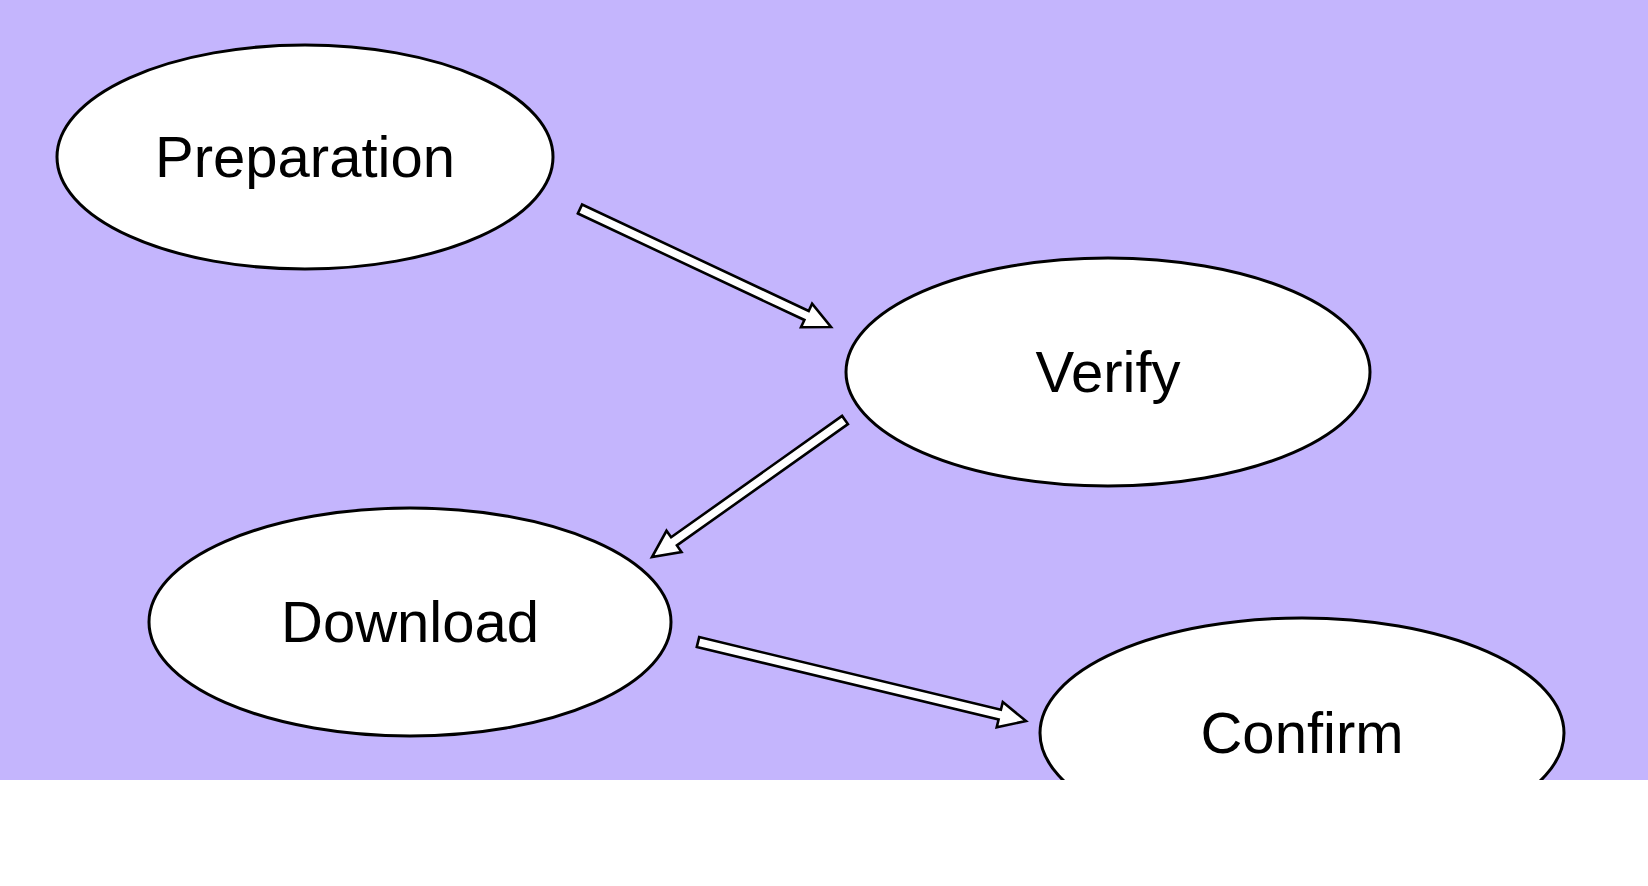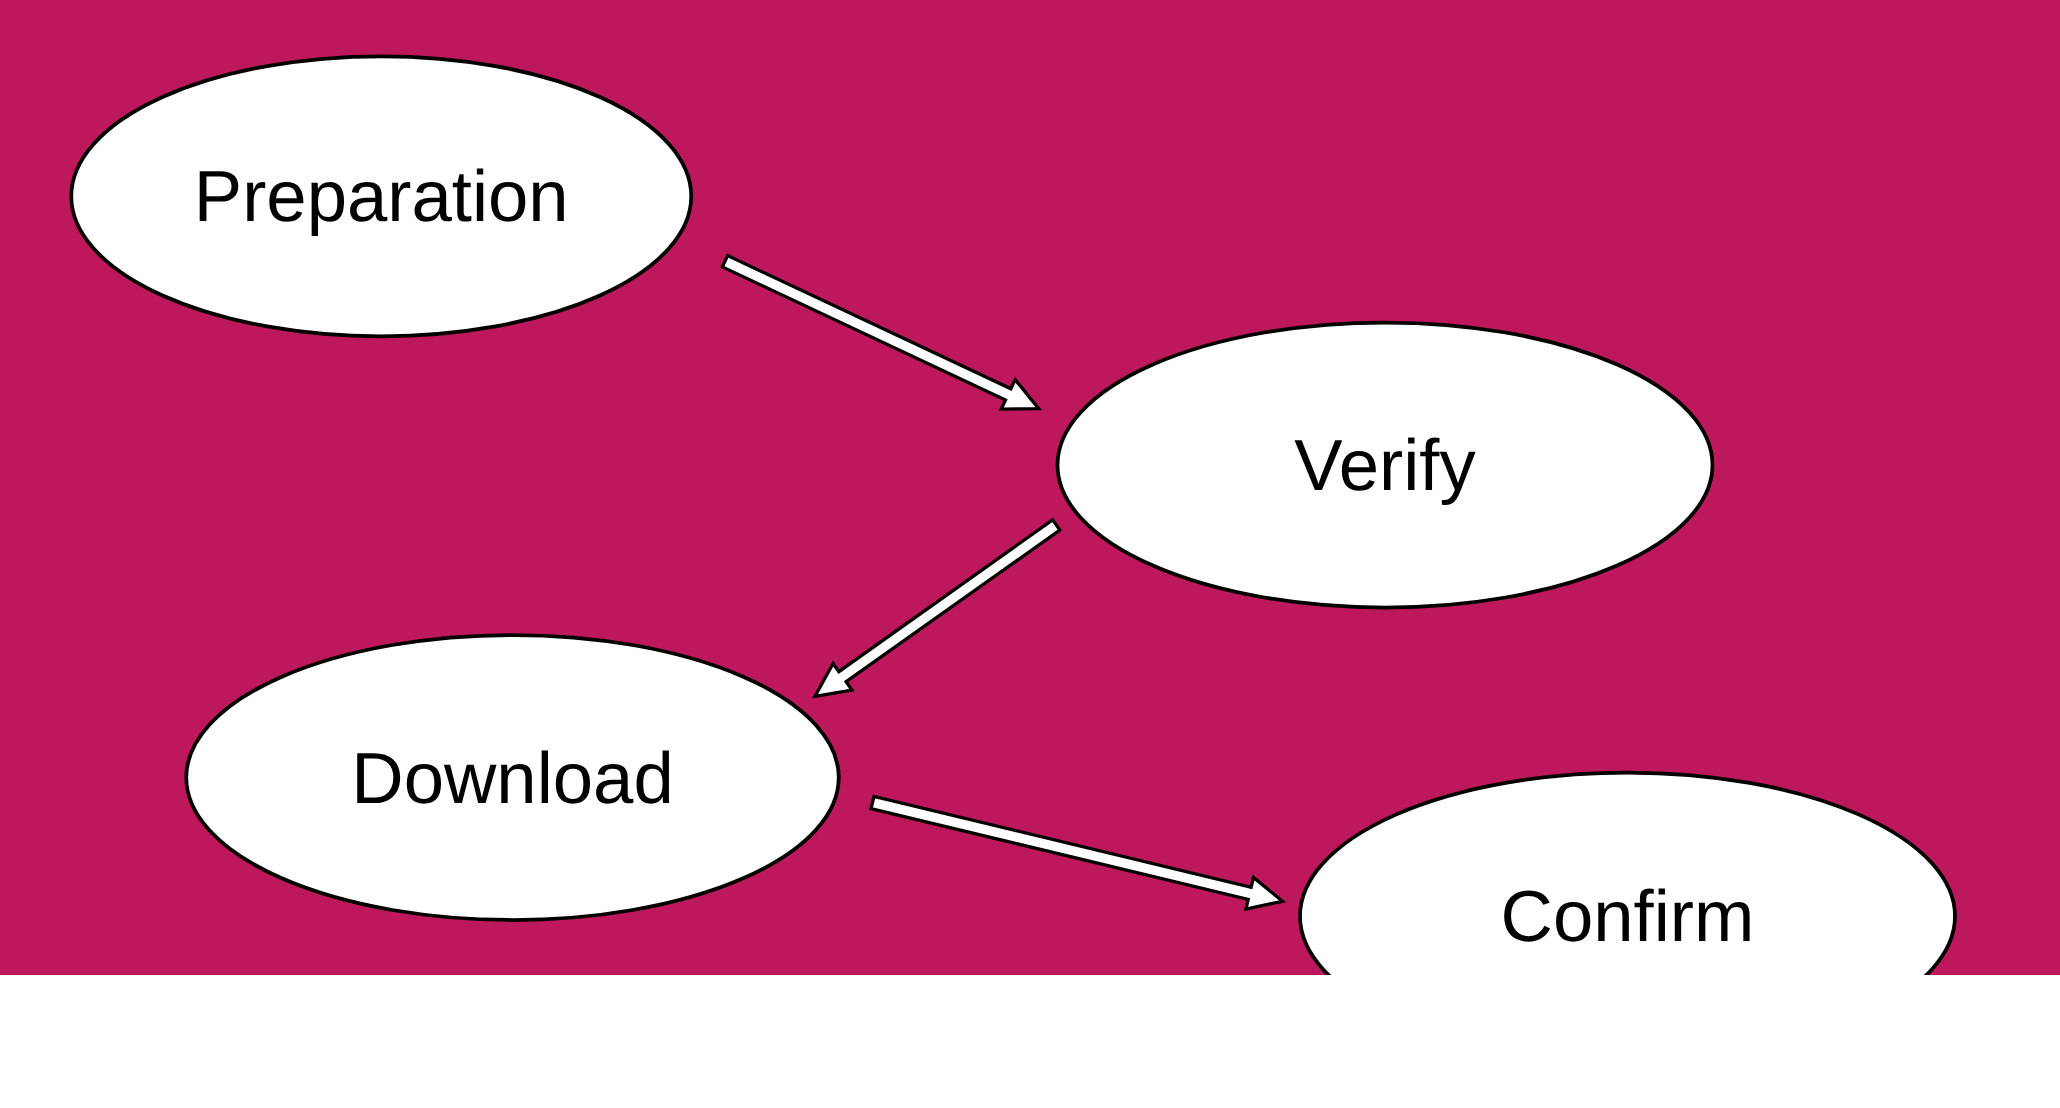--- a/index.html
+++ b/index.html
@@ -4,21 +4,21 @@
 <style>
   html, body {
     margin: 0;
     padding: 0;
     background: #ffffff;
   }
   #canvas-wrap {
     position: relative;
     width: 1648px;
     height: 780px;
-    background: #be185d;
+    background: #c4b5fd;
     overflow: hidden;
   }
   svg {
     display: block;
     width: 1648px;
     height: 886px;
   }
   .node-ellipse {
     fill: #ffffff;
     stroke: #000000;

